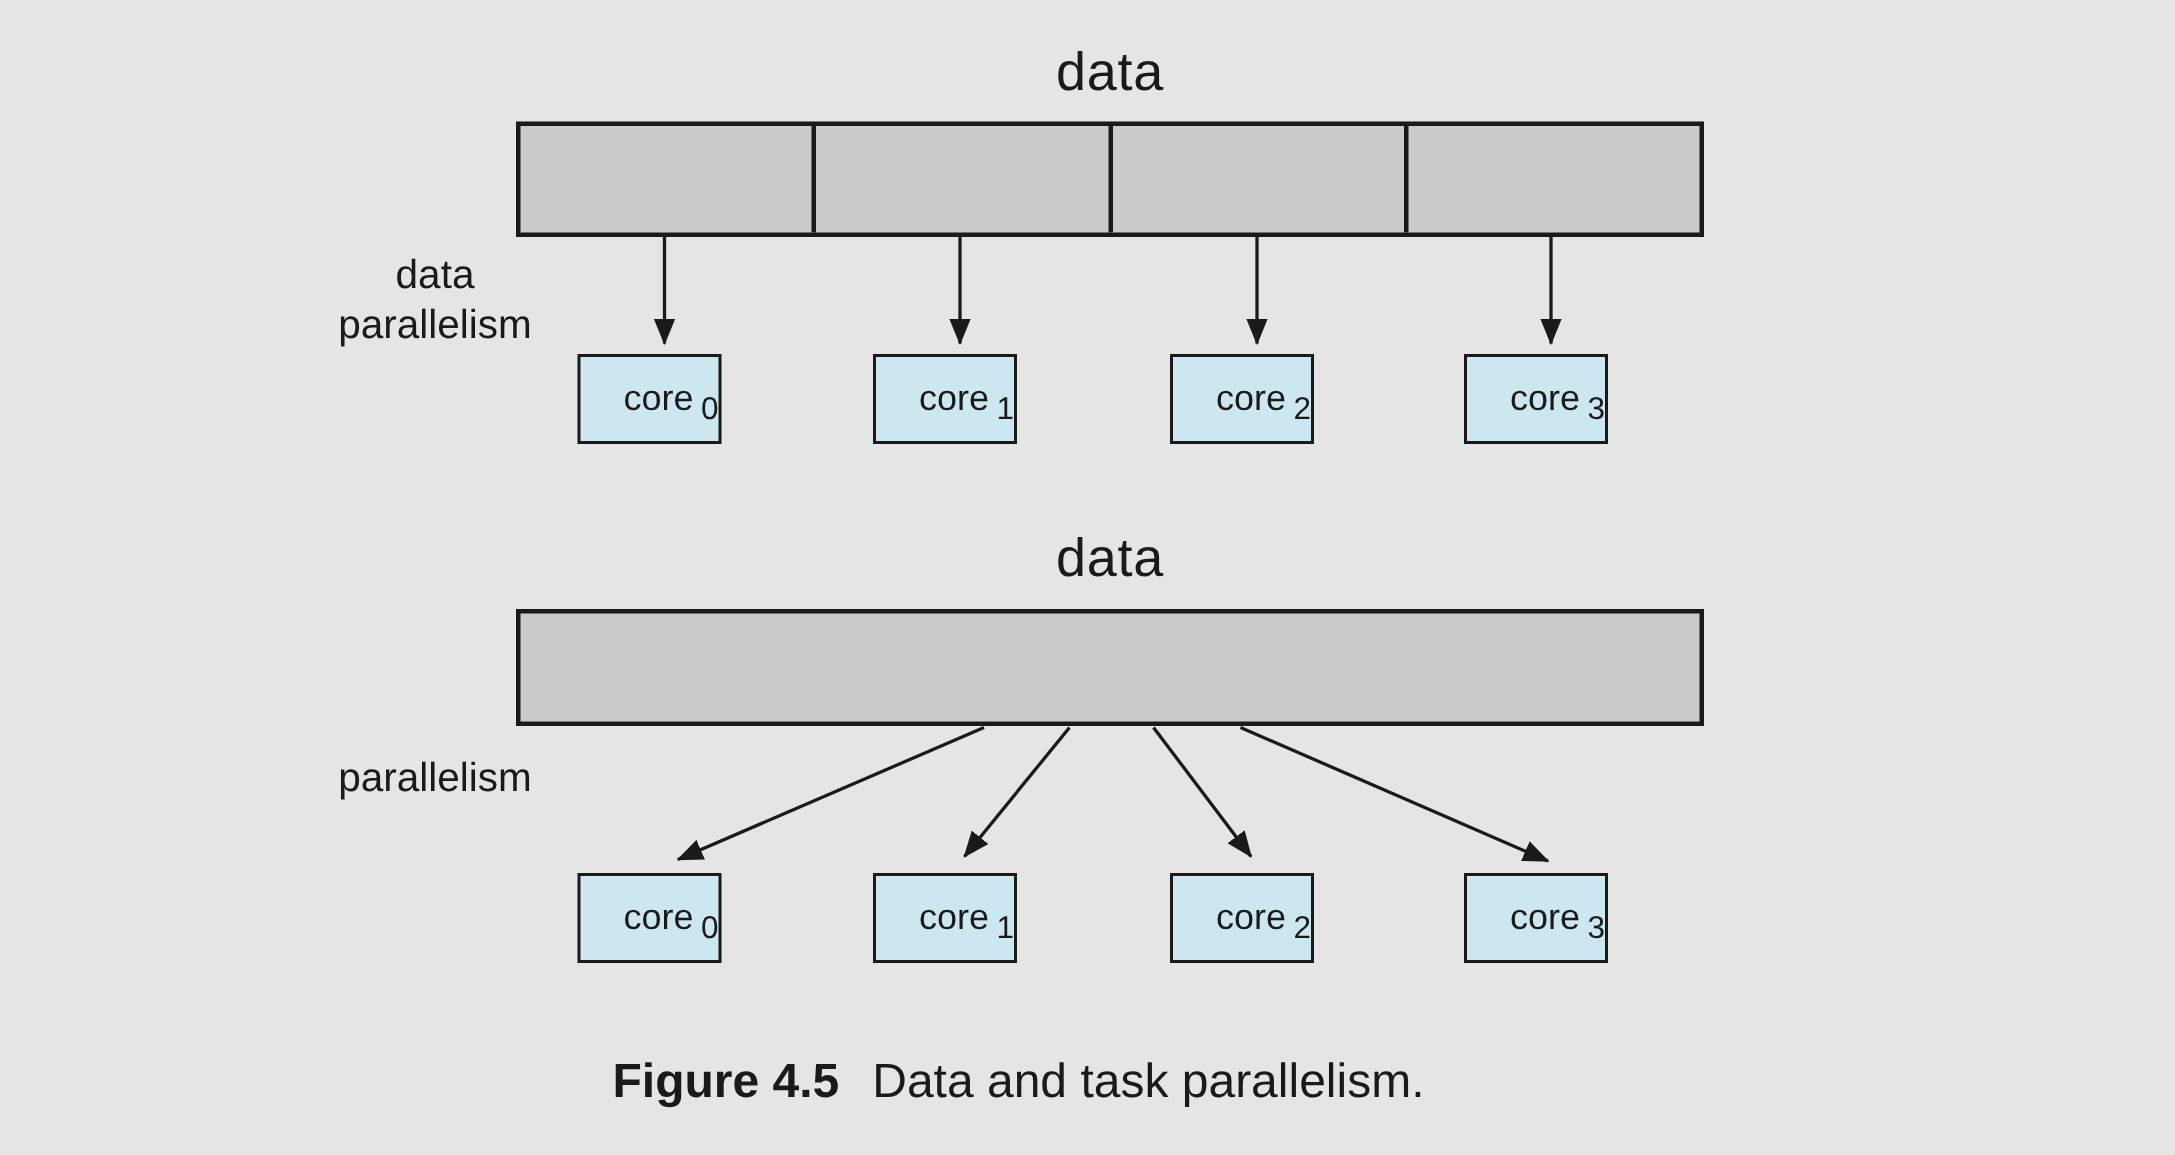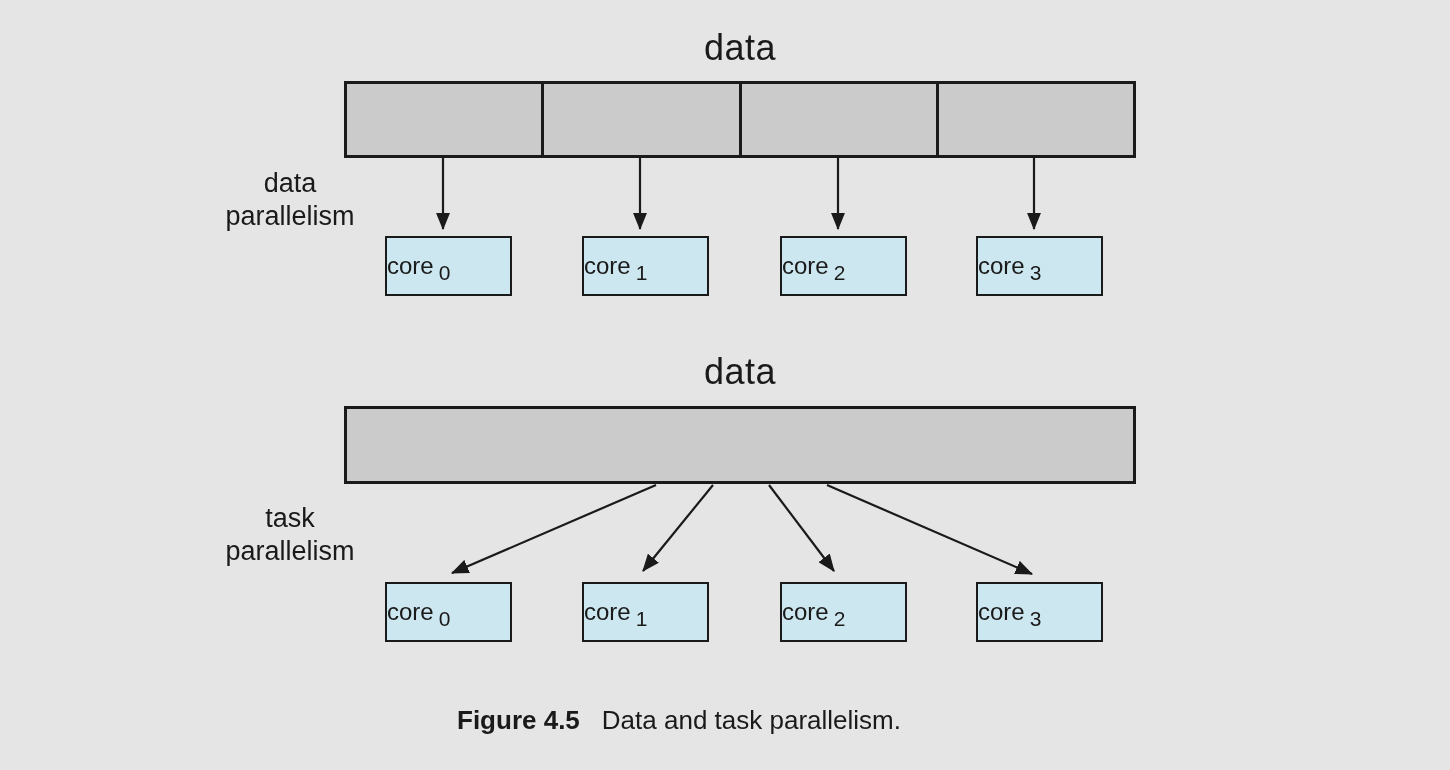--- a/index.html
+++ b/index.html
@@ -43,38 +43,38 @@
 
   .side-label{
     position:absolute;left:140px;width:300px;
     text-align:center;
     font-size:27px;line-height:33px;
   }
   .side-label-top{top:167px;}
   .side-label-bottom{top:502px;}
 
   .core-box{
-    position:absolute;width:127px;height:60px;
+    position:absolute;width:96px;height:60px;
     background:var(--core-fill);
     border:2.5px solid var(--stroke);
     box-sizing:border-box;
-    display:flex;align-items:center;justify-content:flex-start;
+    display:flex;align-items:center;justify-content:flex-end;
     font-size:24px;
   }
   .row-top .core-box{top:236px;}
   .row-bottom .core-box{top:582px;}
   .core-x0{left:385px;} .core-x1{left:582px;} .core-x2{left:780px;} .core-x3{left:976px;}
   .core-sub{
     font-size:21px;position:relative;top:7px;margin-left:5px;
   }
 
   .caption{
     position:absolute;left:0;top:701px;width:1358px;
     text-align:center;
-    font-size:26px;line-height:38px;
+    font-size:32px;line-height:38px;
   }
   .caption-label{font-weight:700;}
   .caption-text{margin-left:22px;}
 </style>
 </head>
 <body>
 
 <div class="page">
 
   <svg class="arrows-layer" width="1450" height="770" viewBox="0 0 1450 770" xmlns="http://www.w3.org/2000/svg">
@@ -126,21 +126,20 @@
     </div>
   </div>
 
   <div class="diagram-title title-bottom">data</div>
 
   <div class="data-bar bar-bottom">
     <div class="bar-seg"></div>
   </div>
 
   <div class="side-label side-label-bottom">
-    <div>task</div>
     <div>parallelism</div>
   </div>
 
   <div class="row-bottom">
     <div class="core-box core-x0">
       <span>core</span>
         <span class="core-sub">0</span>
     </div>
     <div class="core-box core-x1">
       <span>core</span>

